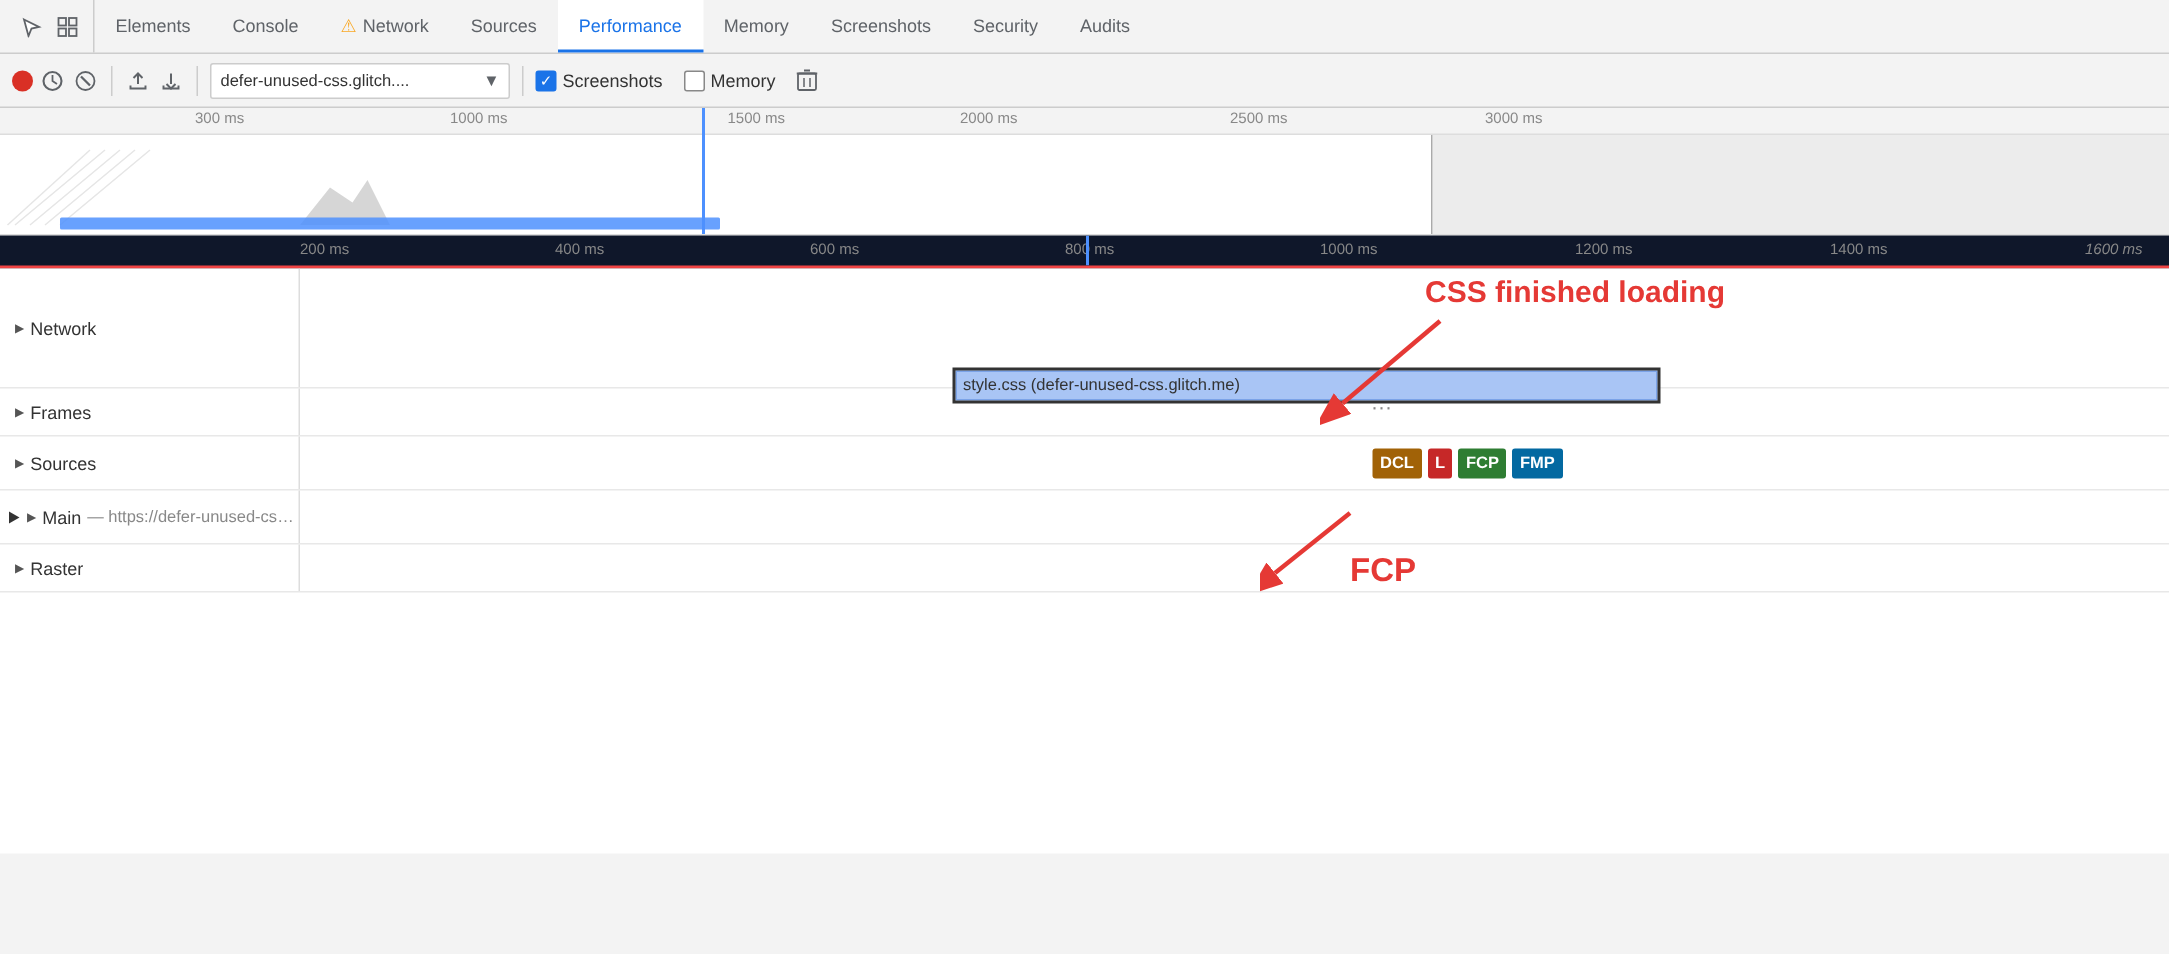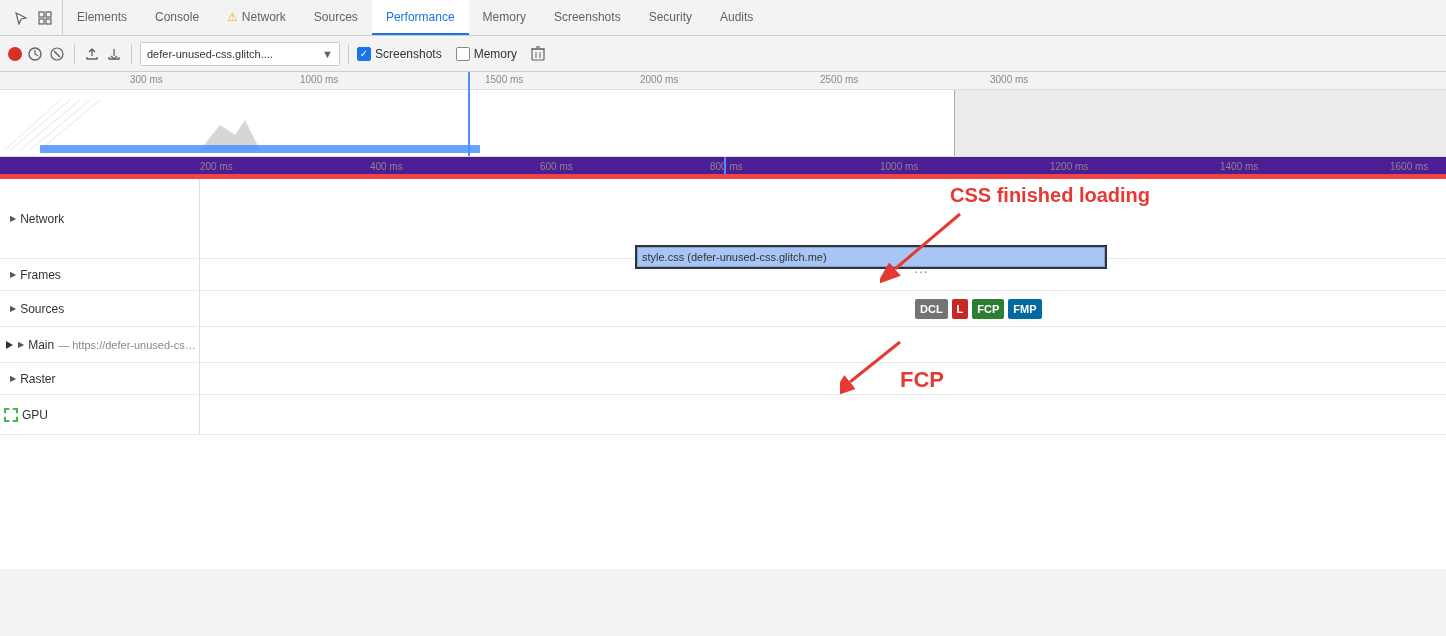--- a/index.html
+++ b/index.html
@@ -199,21 +199,21 @@
       height: 20px;
       display: inline-flex;
       align-items: center;
       padding: 0 5px;
       font-size: 11px;
       font-weight: bold;
       color: white;
       border-radius: 2px;
       margin-right: 2px;
     }
-    .badge-dcl { background: #737373; }
+    .badge-dcl { background: #a16207; }
     .badge-l { background: #c62828; }
     .badge-fcp { background: #2e7d32; }
     .badge-fmp { background: #0369a1; }
   </style>
 </head>
 <body>
 
 <div class="tab-bar">
   <div class="tab-bar-icons">
     <div class="tab-icon">
@@ -343,30 +343,30 @@
     <rect x="40" y="55" width="440" height="8" fill="#4d90fe" opacity="0.85" rx="1"></rect>
   </svg>
 
   <div style="position:absolute; top:18px; left:0; width:955px; height:67px; background:rgba(255,255,255,0); border-right:1px solid #aaa;"></div>
 
   <div style="position:absolute; top:18px; left:955px; right:0; height:67px; background:rgba(200,200,200,0.35);"></div>
 
   <div style="position:absolute; top:0; left:468px; width:2px; height:85px; background:#4d90fe;"></div>
 </div>
 
-<div class="flame-header" style="height:22px; background:#4c1d95; border-bottom:5px solid #ef4444; position:relative;">
+<div class="flame-header" style="height:22px; background:#0f172a; border-bottom:2px solid #ef4444; position:relative;">
   <div style="position:absolute; left:200px; right:0; top:0; height:100%;">
     <span class="flame-tick" style="left:0px;">200 ms</span>
     <span class="flame-tick" style="left:170px;">400 ms</span>
     <span class="flame-tick" style="left:340px;">600 ms</span>
     <span class="flame-tick" style="left:510px;">800 ms</span>
     <span class="flame-tick" style="left:680px;">1000 ms</span>
     <span class="flame-tick" style="left:850px;">1200 ms</span>
     <span class="flame-tick" style="left:1020px;">1400 ms</span>
-    <span class="flame-tick" style="left:1190px;">1600 ms</span>
+    <span class="flame-tick" style="left:1190px;font-style:italic;">1600 ms</span>
 
   </div>
 
   <div style="position:absolute; left:724px; top:0; width:2px; height:100%; background:#4d90fe;"></div>
 </div>
 
 <div class="flame-body" style="position:relative; height:390px; background:white; overflow:hidden;">
 
   <div class="section-row" style="top:0; height:80px; position:absolute; left:0; right:0; display:flex; border-bottom:1px solid #e8e8e8;">
     <div class="section-label" style="width:200px; border-right:1px solid #ddd; display:flex; align-items:center; gap:4px; padding-left:10px; font-size:12px;">
@@ -454,30 +454,14 @@
   </div>
 
   <div class="section-row" style="top:184px; height:32px; position:absolute; left:0; right:0; display:flex; border-bottom:1px solid #e8e8e8;">
     <div class="section-label" style="width:200px; border-right:1px solid #ddd; display:flex; align-items:center; gap:4px; padding-left:10px; font-size:12px;">
       <span class="triangle">▶</span>
       <span>Raster</span>
     </div>
     <div style="flex:1; position:relative;"></div>
   </div>
 
-  <div class="section-row" style="top:216px; height:40px; position:absolute; left:0; right:0; display:flex; border-bottom:1px solid #e8e8e8;">
-    <div class="section-label" style="width:200px; border-right:1px solid #ddd; display:flex; align-items:center; gap:4px; padding-left:0; font-size:12px;">
-
-      <div style="width:14px; height:14px; border:2px dashed #4caf50; margin-left:4px; flex-shrink:0;"></div>
-      <span>GPU</span>
-    </div>
-    <div style="flex:1; position:relative; overflow:hidden;">
-      
-      
-      
-      
-      
-      
-      
-    </div>
-  </div>
 
 </div>
 
 </body></html>

